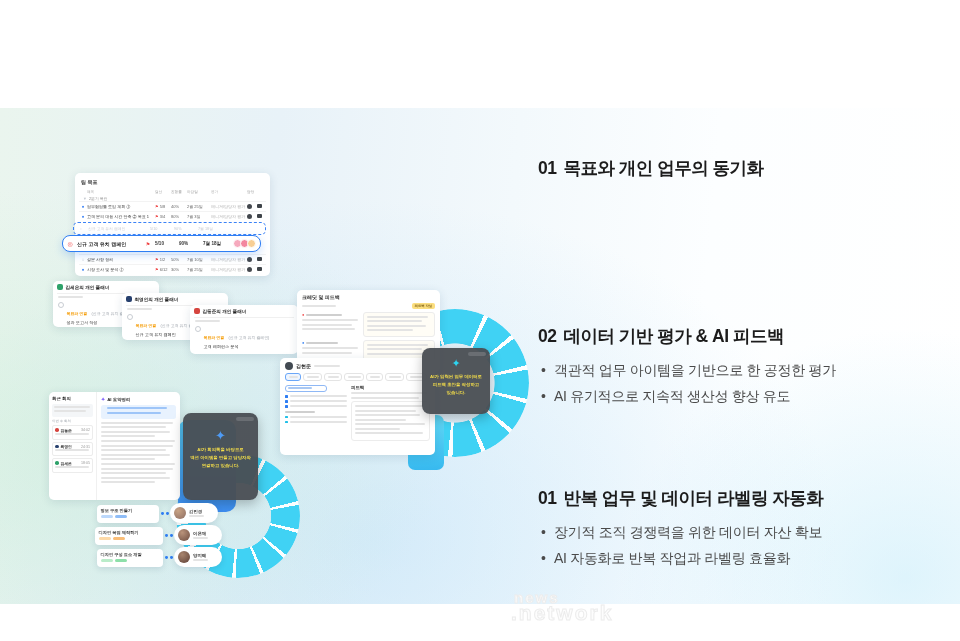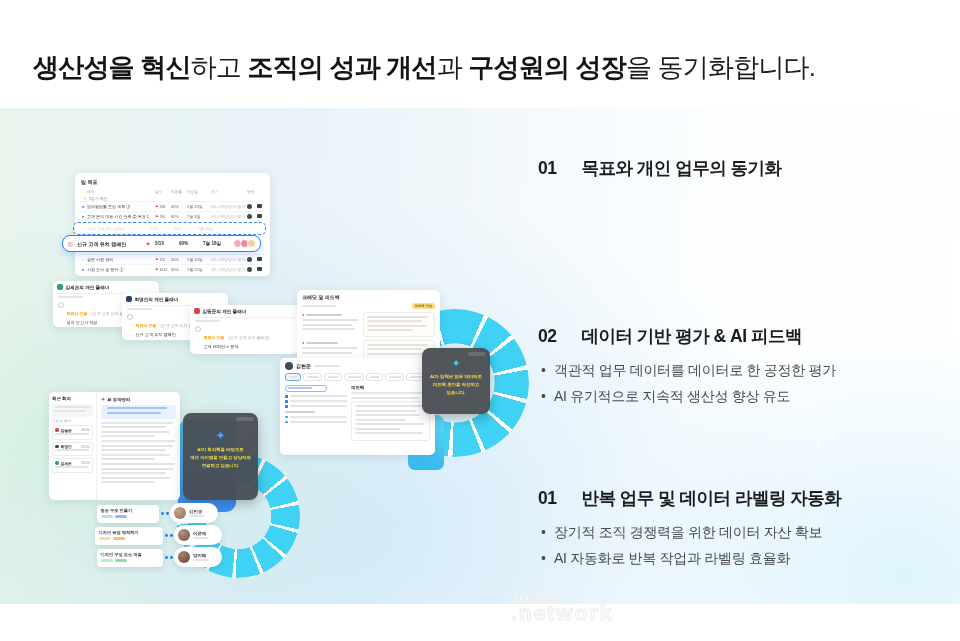--- a/index.html
+++ b/index.html
@@ -13,21 +13,21 @@
       radial-gradient(460px 400px at 905px 470px, rgba(190,233,249,.5), transparent 62%),
       linear-gradient(95deg,#eaf5ee 0%,#e8f2f8 28%,#f3f9fc 52%,#fcfeff 72%,#ffffff 100%);}
   
   .headline{position:absolute;left:33px;top:50px;z-index:2;font-size:26px;letter-spacing:-0.8px;
     color:#141414;white-space:nowrap;}
   .headline .b{font-weight:800;} .headline .r{font-weight:500;color:#1b1b1b;}
   
   .feature{position:absolute;left:538px;width:410px;z-index:2;}
   .f1{top:156px;} .f2{top:324px;} .f3{top:486px;}
   .feature h2{margin:0 0 9px 0;font-size:17.5px;font-weight:800;color:#1c1c1c;letter-spacing:-0.5px;}
-  .feature h2 .num{margin-right:25px;}
+  .feature h2 .num{margin-right:7px;}
   .feature .bullet{position:relative;padding-left:16px;font-size:14px;color:#4a4a4a;
     letter-spacing:-0.3px;line-height:26px;}
   .feature .bullet::before{content:"•";position:absolute;left:3px;color:#4a4a4a;}
   
   .card{position:absolute;background:#fff;border-radius:5px;
     box-shadow:0 2px 10px rgba(25,55,90,.12);}
   
   .sk{height:var(--skh,2px);border-radius:1px;background:var(--skc,#e4e4e4);
       margin-bottom:var(--skg,2.5px);}
   
@@ -165,31 +165,28 @@
   .wm-big{left:385px;top:588px;font-size:36px;}
   .wm-news{left:514px;top:589px;font-size:15px;-webkit-text-stroke:1px #ececec;}
   .wm-net{left:511px;top:601px;font-size:21px;-webkit-text-stroke:1px #ececec;}
 </style>
 </head>
 <body>
 
 <div class="stage">
   <div class="grad"></div>
 
-  <div class="headline">
-    <span class="b">생산성을 혁신</span><span class="r">하고 </span><span class="b">조직의 성과 개선</span><span class="r">과 </span><span class="b">구성원의 성장</span><span class="r">을 동기화합니다.</span>
-  </div>
 
   <div class="feature f1">
     <h2><span class="num">01</span><span>목표와 개인 업무의 동기화</span></h2>
   </div>
 
   <div class="feature f2">
     <h2><span class="num">02</span><span>데이터 기반 평가 &amp; AI 피드백</span></h2>
-    <div class="bullet">객관적 업무 데이터를 데이터로 한 공정한 평가</div>
+    <div class="bullet">객관적 업무 아이템을 기반으로 한 공정한 평가</div>
     <div class="bullet">AI 유기적으로 지속적 생산성 향상 유도</div>
   </div>
 
   <div class="feature f3">
     <h2><span class="num">01</span><span>반복 업무 및 데이터 라벨링 자동화</span></h2>
     <div class="bullet">장기적 조직 경쟁력을 위한 데이터 자산 확보</div>
     <div class="bullet">AI 자동화로 반복 작업과 라벨링 효율화</div>
   </div>
 
   <div class="fan" style="left:381px;top:309px;width:148px;height:148px;"></div>

